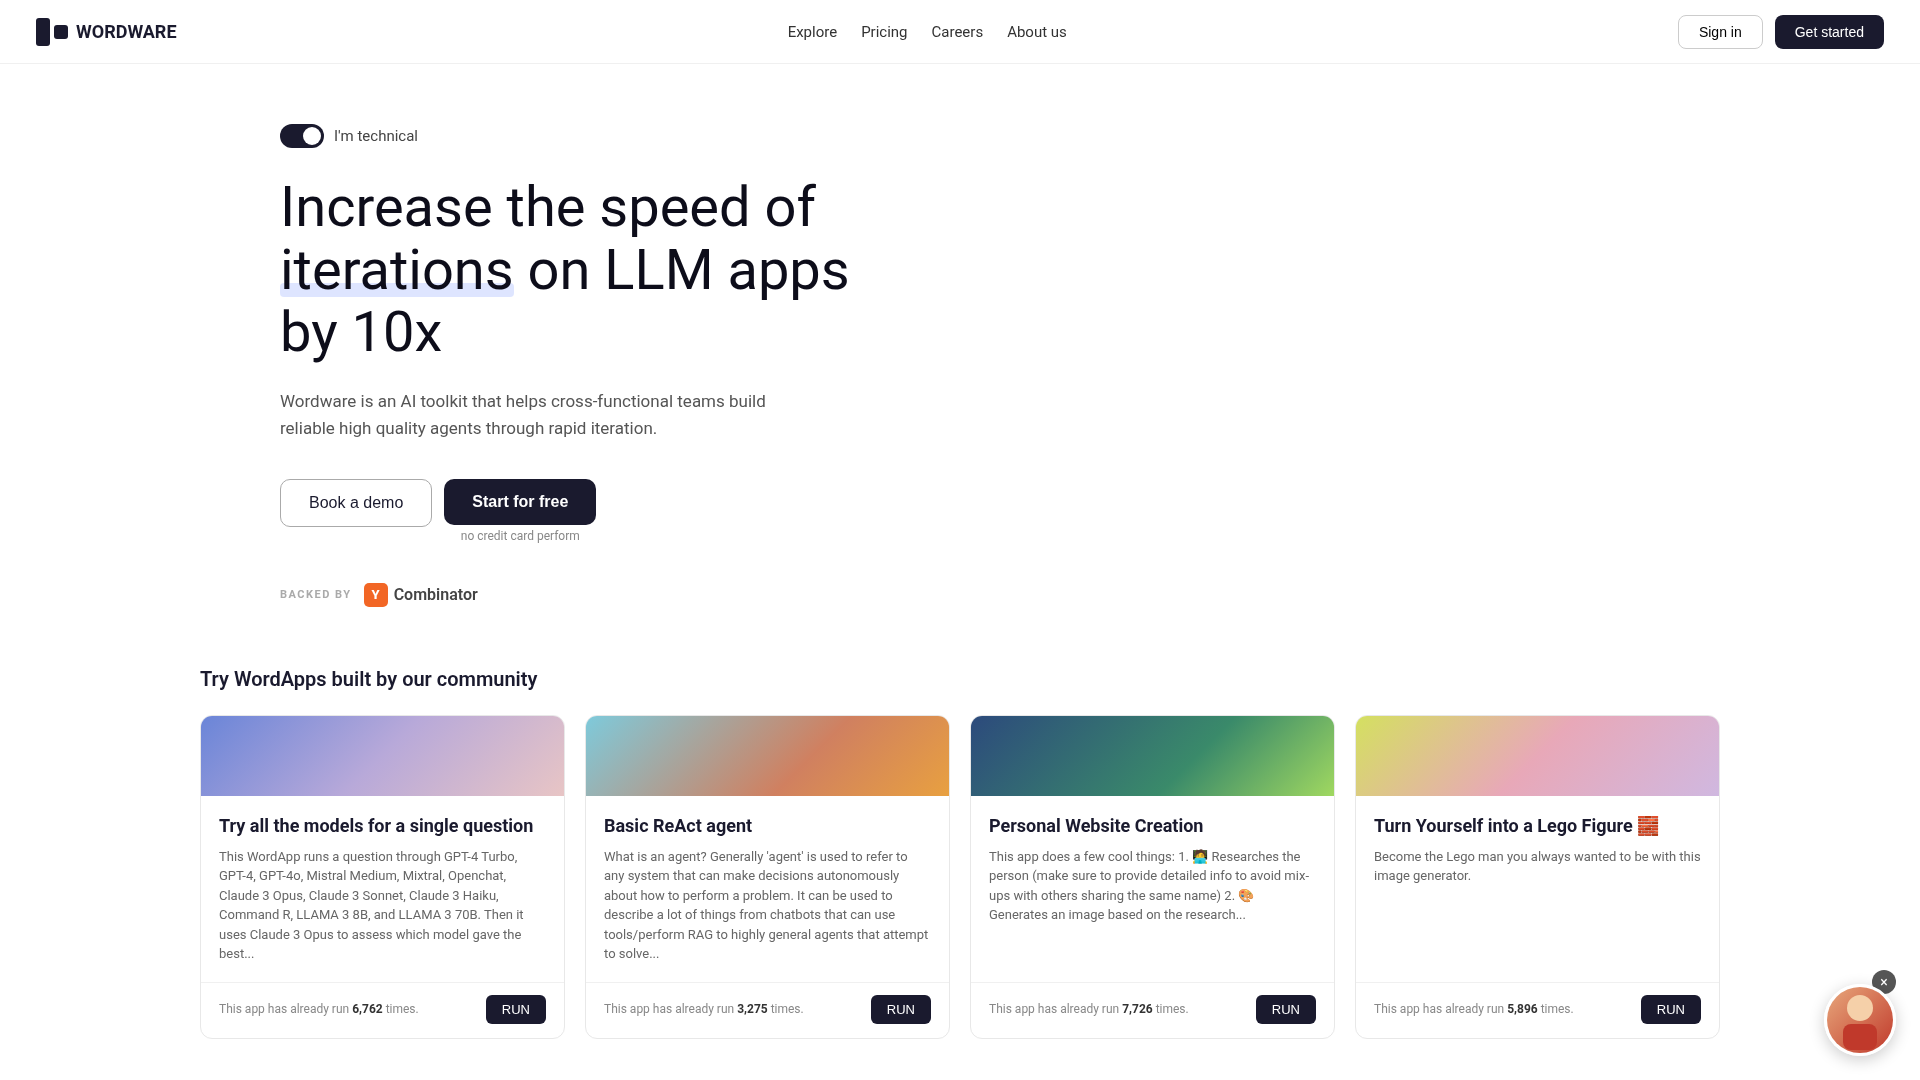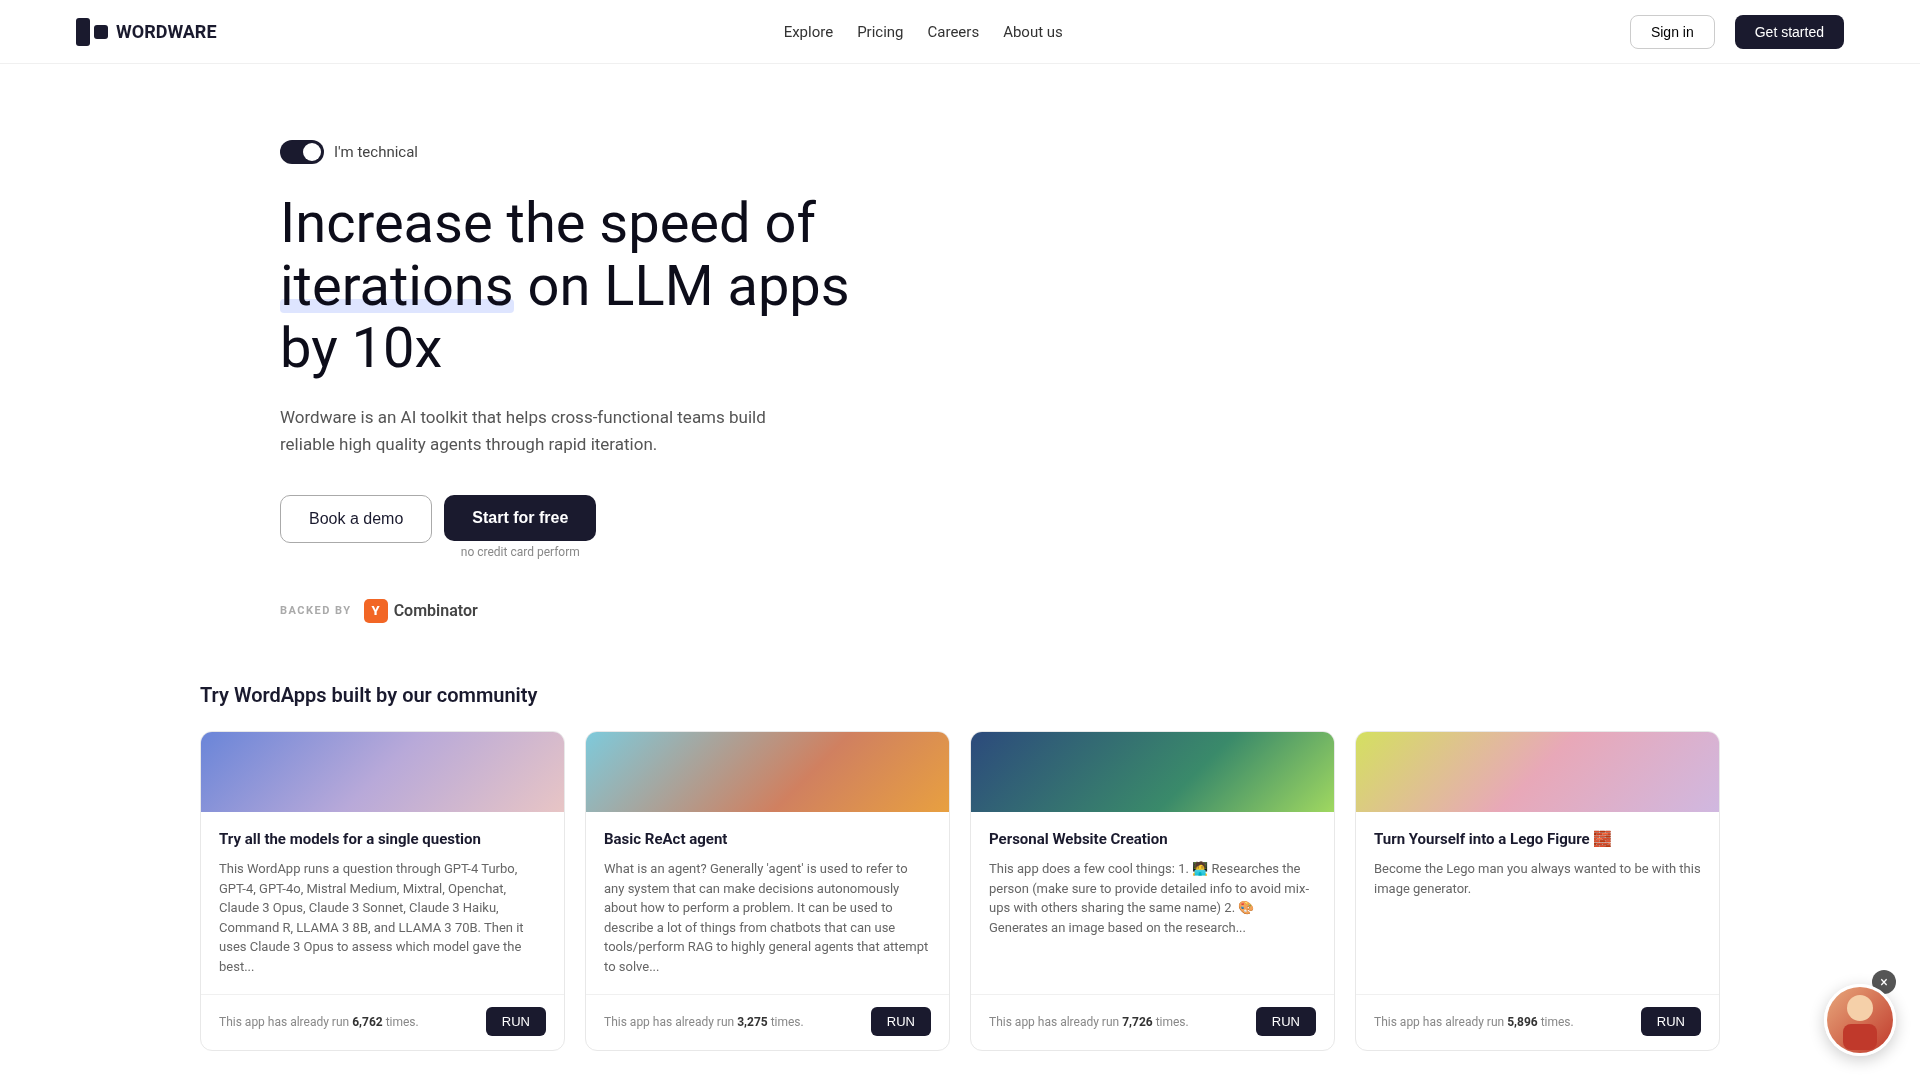--- a/index.html
+++ b/index.html
@@ -8,21 +8,21 @@
       background: #ffffff;
       color: #1a1a2e;
       overflow-x: hidden;
     }
 
     
     nav {
       display: flex;
       align-items: center;
       justify-content: space-between;
-      padding: 0 76px;
+      padding: 0 36px;
       height: 64px;
       border-bottom: 1px solid #f0f0f0;
       position: sticky;
       top: 0;
       background: #fff;
       z-index: 100;
     }
     .logo {
       display: flex;
       align-items: center;
@@ -43,21 +43,21 @@
       list-style: none;
     }
     .nav-links a {
       text-decoration: none;
       color: #333;
       font-size: 15px;
     }
     .nav-actions {
       display: flex;
       align-items: flex-end;
-      gap: 20px;
+      gap: 12px;
     }
     .btn-signin {
       border: 1.5px solid #ccc;
       background: transparent;
       padding: 8px 20px;
       border-radius: 8px;
       font-size: 14px;
       cursor: pointer;
       font-weight: 500;
     }
@@ -68,21 +68,21 @@
       padding: 9px 20px;
       border-radius: 8px;
       font-size: 14px;
       cursor: pointer;
       font-weight: 500;
     }
 
     
     .hero {
       max-width: 800px;
-      margin: 16px auto;
+      margin: 0 auto;
       padding: 60px 80px 0 80px;
       margin-left: 200px;
     }
     .toggle-row {
       display: flex;
       align-items: center;
       gap: 10px;
       margin-bottom: 28px;
     }
     .toggle {
@@ -244,21 +244,21 @@
       height: 80px;
       width: 100%;
     }
     .card-body {
       padding: 18px;
       flex: 1;
       display: flex;
       flex-direction: column;
     }
     .card-title {
-      font-size: 15px;
+      font-size: 18px;
       font-weight: 700;
       color: #1a1a2e;
       margin-bottom: 10px;
       line-height: 1.3;
     }
     .card-desc {
       font-size: 13px;
       color: #666;
       line-height: 1.5;
       flex: 1;

